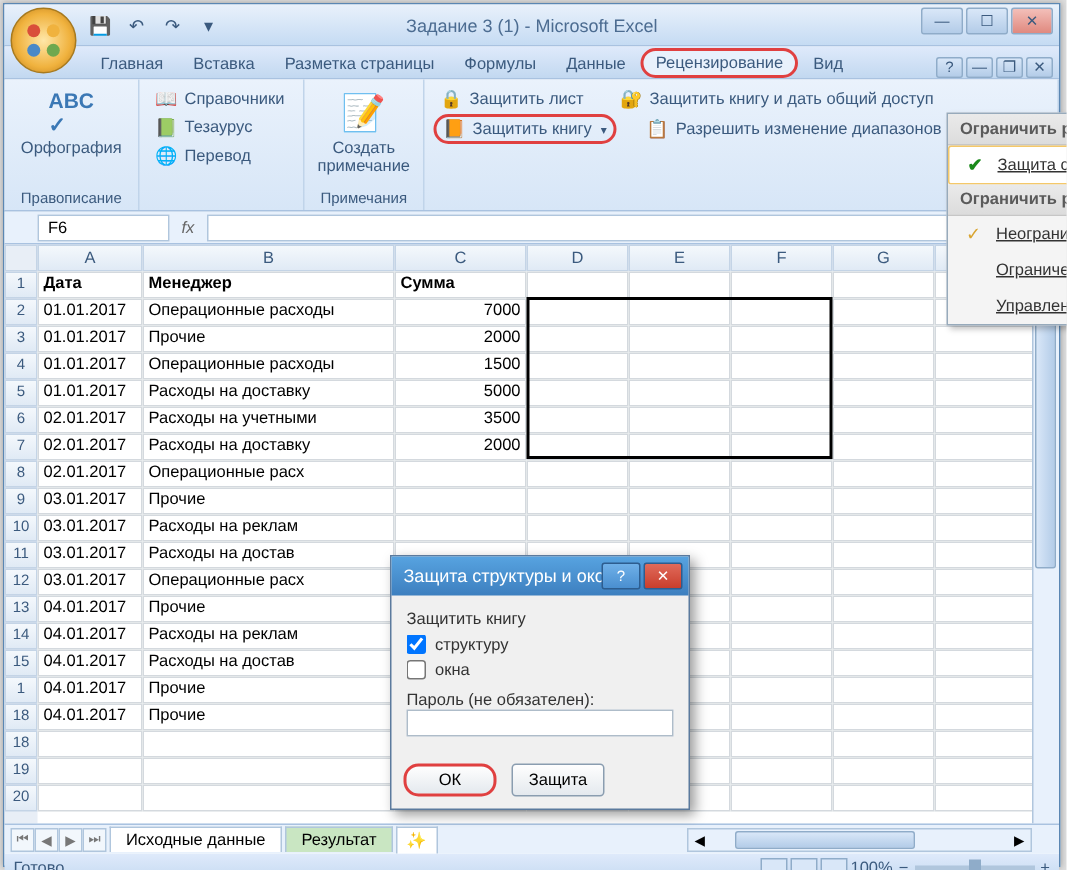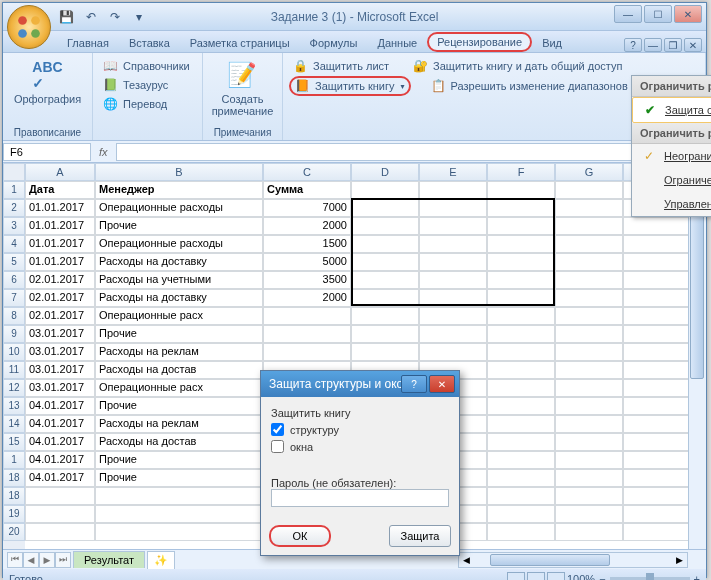--- a/index.html
+++ b/index.html
@@ -31,21 +31,21 @@
 .protect-book{border:2px solid #e04040;border-radius:12px;padding:0 4px}
 .dropdown{position:absolute;left:348px;top:22px;width:230px;background:#f4f4f4;border:1px solid #97aabb;box-shadow:2px 2px 4px rgba(0,0,0,.25);z-index:20}
 .dd-header{background:linear-gradient(#eaeaea,#dcdcdc);font-size:11px;font-weight:bold;padding:4px 8px;border-bottom:1px solid #c6c6c6;color:#5a5a5a}
 .dd-item{display:flex;align-items:center;gap:6px;padding:4px 8px;font-size:11px;color:#333}
 .dd-item .dico{width:18px;height:16px;display:flex;align-items:center;justify-content:center;font-size:12px}
 .dd-item.sel{background:#fff;border:1px solid #f4c869;border-radius:2px}
 .dd-item .check{color:#1a8a1a;font-weight:bold}
 .dd-item .tick{color:#d9a42f}
 .dd-item .txt{text-decoration:underline}
 .namebox-row{height:22px;background:#e8f1fc;border-bottom:1px solid #a9c2e0;display:flex;align-items:center;font-size:11px}
-.namebox{width:88px;border:1px solid #b0c6dd;background:#fff;padding:2px 6px;}
+.namebox{width:88px;border:1px solid #b0c6dd;background:#fff;padding:2px 6px;margin-left:22px}
 .fx{padding:0 8px;font-style:italic;color:#666}
 .formula{flex:1;border:1px solid #b0c6dd;background:#fff;height:18px}
 .grid-wrap{display:flex;height:368px;position:relative}
 .rowheads{width:22px;background:#e8eef6}
 .colheads-row{height:18px;display:flex}
 .corner{width:22px;height:18px;background:#e8eef6;border:1px solid #c4d4e6}
 .colhead{height:18px;border:1px solid #c4d4e6;background:linear-gradient(#f4f8fc,#e0eaf5);font-size:11px;text-align:center;line-height:16px;color:#3b5a7e}
 .colA{width:70px}.colB{width:168px}.colC{width:88px}.colD{width:68px}.colE{width:68px}.colF{width:68px}.colG{width:68px}.colH{width:68px}
 .rowhead{width:22px;height:18px;border:1px solid #c4d4e6;background:linear-gradient(#f4f8fc,#e0eaf5);font-size:10px;text-align:center;line-height:16px;color:#3b5a7e}
 .cells{position:relative}
@@ -69,21 +69,21 @@
 .zoom-thumb{width:8px;height:12px;background:#8facc9;position:absolute;left:36px;top:-4px}
 .dialog{position:absolute;left:260px;top:370px;width:200px;background:#f0f0f0;border:1px solid #5b7a9d;box-shadow:3px 3px 8px rgba(0,0,0,.4);z-index:50}
 .dlg-title{height:26px;background:linear-gradient(#57a3e0,#3d7fbf);color:#fff;font-size:12px;display:flex;align-items:center;padding:0 8px;position:relative}
 .dlg-title-btns{position:absolute;right:4px;display:flex;gap:2px}
 .dlg-tbtn{width:26px;height:18px;border:1px solid #2d5d8f;border-radius:2px;font-size:10px;color:#fff;display:flex;align-items:center;justify-content:center}
 .dlg-tbtn.help{background:linear-gradient(#6fb0e8,#4a8fd0)}
 .dlg-tbtn.x{background:linear-gradient(#e06a5a,#c93e2c)}
 .dlg-body{padding:10px;font-size:11px;color:#333}
 .dlg-body label{display:flex;align-items:center;gap:6px;margin:4px 0}
 .dlg-body input[type=text]{width:100%;border:1px solid #aebcc9;padding:2px;font-size:11px}
-.dlg-btns{display:flex;justify-content:space-between;gap:10px;padding:8px}
+.dlg-btns{display:flex;justify-content:flex-start;gap:10px;padding:8px}
 .dlg-btn{min-width:62px;padding:3px 10px;border:1px solid #8a9db0;background:linear-gradient(#fefefe,#e4e9ee);font-size:11px;border-radius:3px}
 .dlg-btn.ok{border:2px solid #e04040;border-radius:10px}
 .vscroll{position:absolute;right:0;top:0;width:18px;height:100%;background:#e8f1fc;border-left:1px solid #b0c6dd}
 .vscroll .vthumb{width:14px;height:180px;margin:18px 1px;background:linear-gradient(90deg,#d9e7f8,#b3cce8);border:1px solid #8facc9;border-radius:2px}
 </style>
 </head>
 <body>
 
 <div class="window">
 
@@ -457,20 +457,21 @@
     </div>
   </div>
 
   <div class="sheet-tabs">
     <div class="nav-btns">
       <div class="nav-btn">⏮</div>
       <div class="nav-btn">◀</div>
       <div class="nav-btn">▶</div>
       <div class="nav-btn">⏭</div>
     </div>
+    <div class="stab">Исходные данные</div>
     <div class="stab sel">Результат</div>
     <div class="stab" style="padding:2px 6px">✨</div>
     <div class="hscroll">
       <span style="font-size:9px;padding:0 4px">◀</span>
       <div class="thumb"></div>
       <span style="font-size:9px;padding:0 4px;margin-left:auto">▶</span>
     </div>
   </div>
 
   <div class="statusbar">
@@ -502,20 +503,20 @@
   <div class="dlg-body">
     <div style="margin-bottom:4px">Защитить книгу</div>
     <label>
         <input type="checkbox" checked="" style="">
         <span>структуру</span>
       </label>
     <label>
         <input type="checkbox" style="">
         <span>окна</span>
       </label>
-    <div style="margin-top:24px">Пароль (не обязателен):</div>
+    <div style="margin-top:8px">Пароль (не обязателен):</div>
     <input type="text" style="">
   </div>
   <div class="dlg-btns">
     <button class="dlg-btn ok">ОК</button>
     <button class="dlg-btn">Защита</button>
   </div>
 </div>
 
 </body></html>

